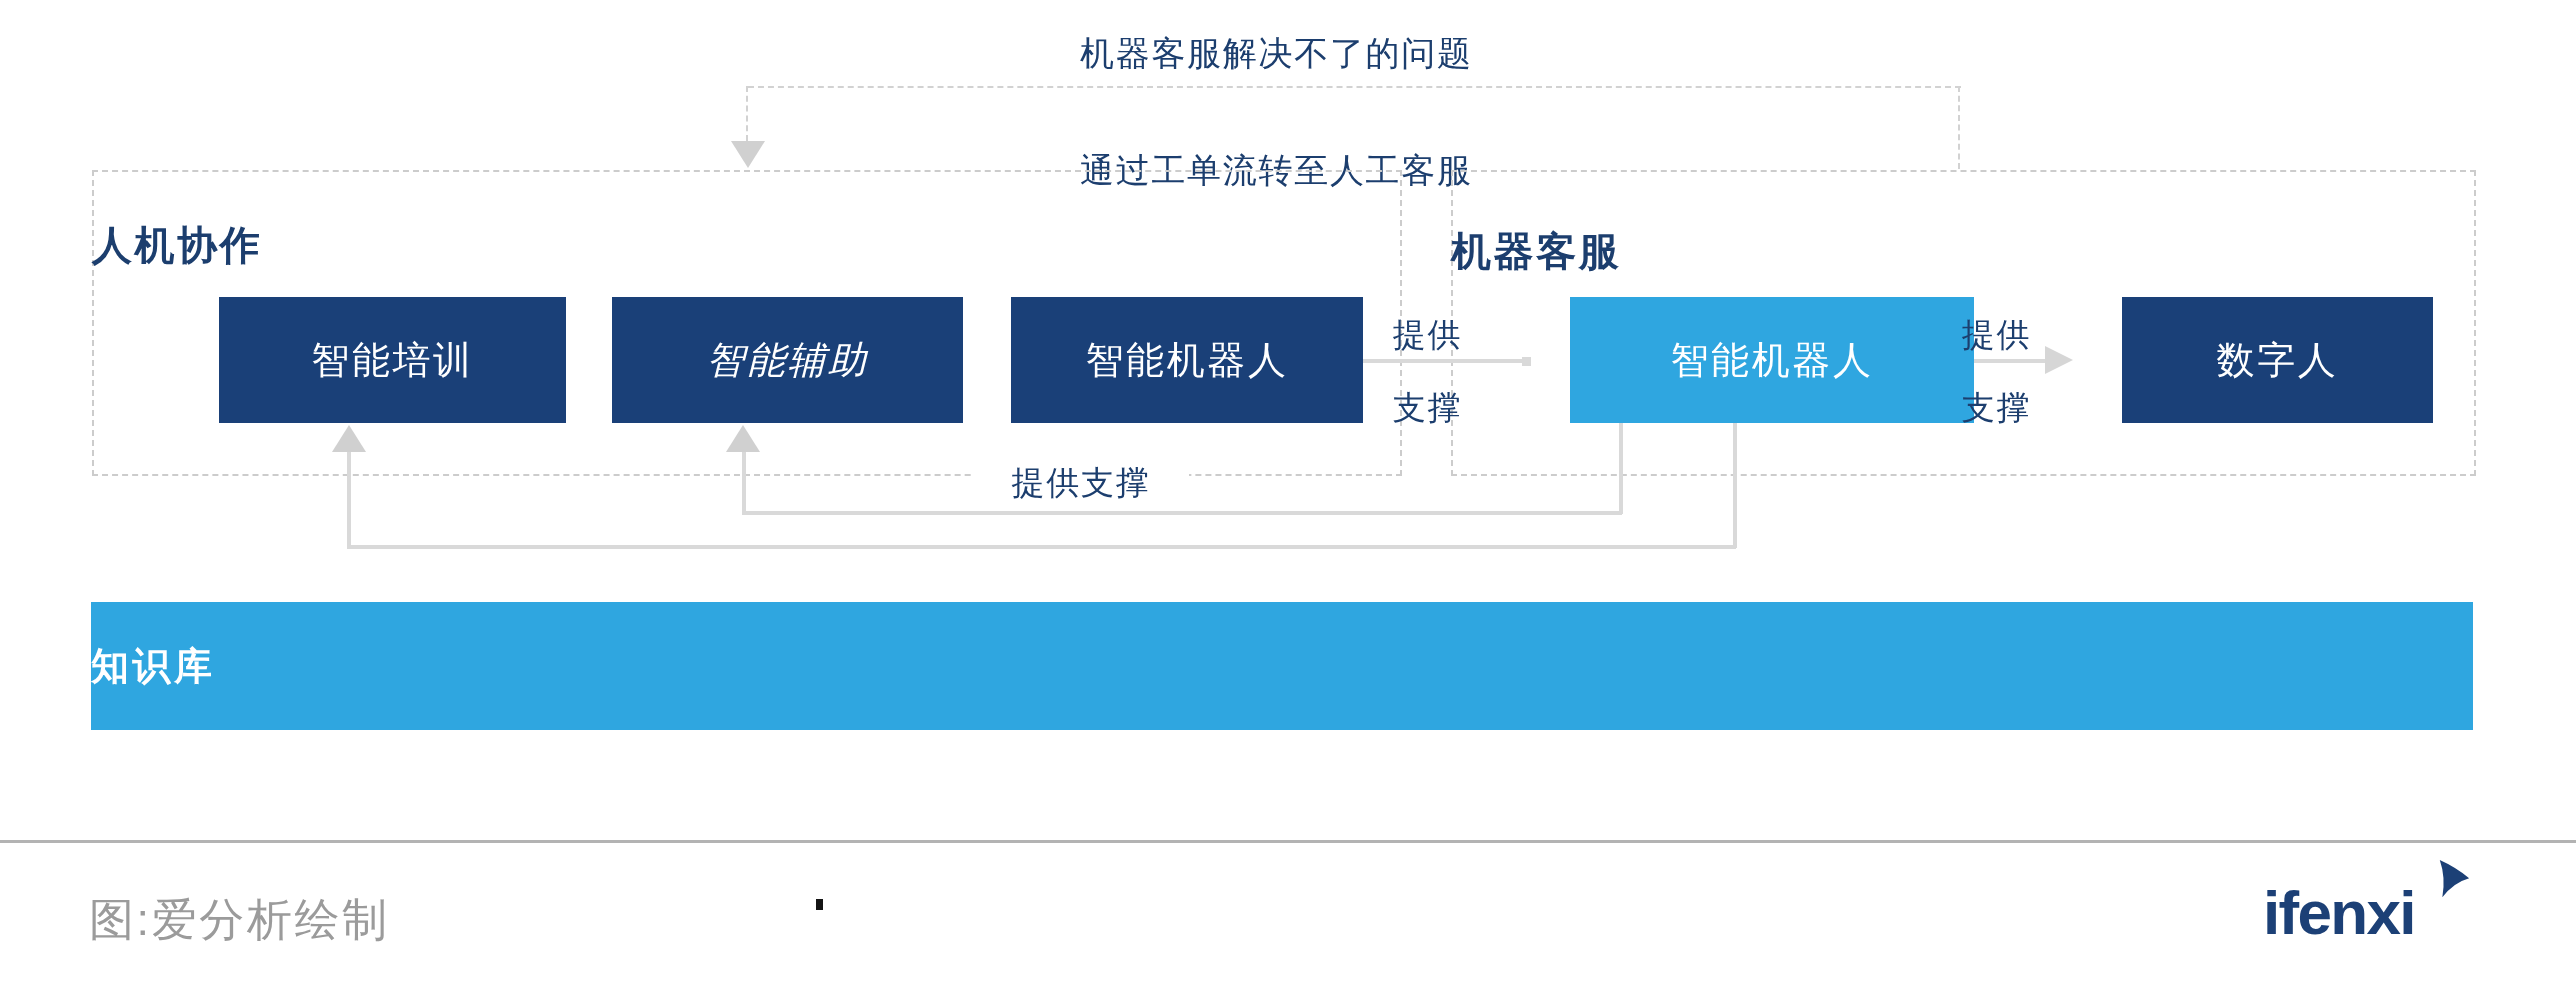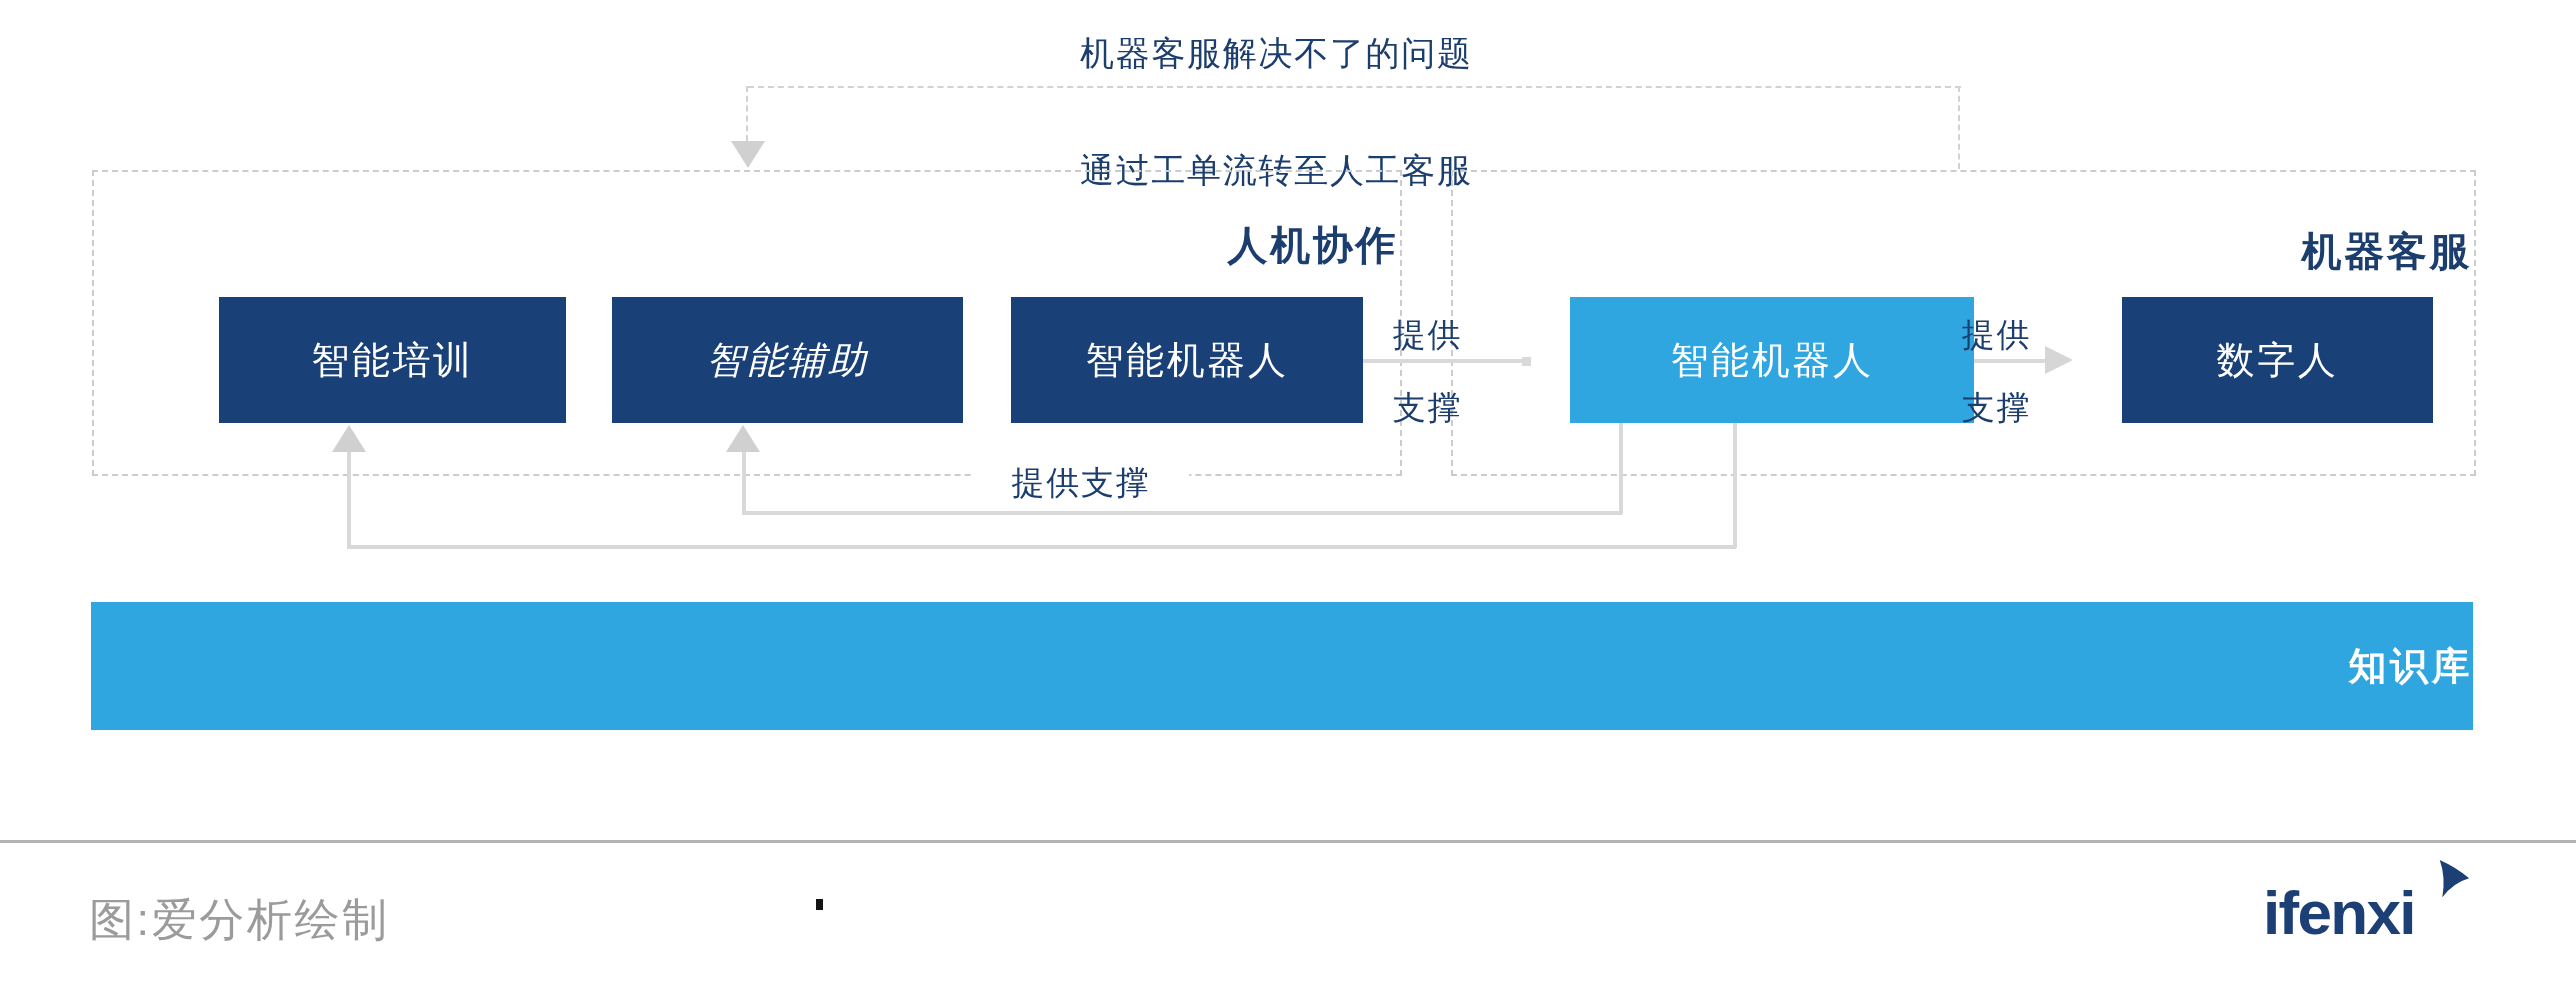--- a/index.html
+++ b/index.html
@@ -6,21 +6,21 @@
   body{font-family:"Liberation Sans","DejaVu Sans",sans-serif;}
   .canvas{position:relative;width:2576px;height:1006px;background:#ffffff;overflow:hidden;}
   .flow-label{position:absolute;width:691px;font-size:34px;font-weight:400;color:#1c3e6e;letter-spacing:1.7px;}
 
   
   .dash-h{position:absolute;border-top:2.6px dashed #d2d2d2;}
   .dash-v{position:absolute;border-left:2.6px dashed #d2d2d2;}
 
   
   .group-box{position:absolute;border:2.6px dashed #cccccc;background:transparent;}
-  .group-title{position:absolute;text-align:right;font-size:40px;font-weight:bold;color:#1c3e6e;letter-spacing:2.6px;}
+  .group-title{position:absolute;text-align:left;font-size:40px;font-weight:bold;color:#1c3e6e;letter-spacing:2.6px;}
 
   
   .node{position:absolute;height:126px;line-height:126px;text-align:center;color:#ffffff;
         font-size:38px;font-weight:500;letter-spacing:2.6px;z-index:5;margin-left:44px;}
   .node.dark{background:#1a4078;}
   .node.light{background:#2fa6e0;}
 
   
   .shaft-h{position:absolute;height:3.5px;background:#d9d9d9;z-index:3;}
   .shaft-v{position:absolute;width:3.5px;background:#d9d9d9;z-index:2;}
@@ -29,21 +29,21 @@
   .arr-up{position:absolute;width:0;height:0;border-left:17.3px solid transparent;border-right:17.3px solid transparent;border-bottom:27px solid #d0d0d0;z-index:3;}
   .arr-down{position:absolute;width:0;height:0;border-left:17.3px solid transparent;border-right:17.3px solid transparent;border-top:27px solid #d0d0d0;z-index:3;}
   .dot{position:absolute;width:8.6px;height:8.6px;background:#d9d9d9;z-index:3;}
 
   .support-label{position:absolute;width:147px;text-align:center;font-size:33px;font-weight:500;color:#1c3e6e;letter-spacing:1.7px;z-index:6;}
   .support-bottom{position:absolute;width:216px;height:45px;line-height:45px;text-align:center;background:#ffffff;
                   font-size:33px;font-weight:500;color:#1c3e6e;letter-spacing:1.7px;z-index:6;font-family:Liberation Mono, monospace;}
 
   
   .kb-bar{position:absolute;left:91px;top:602px;width:2382px;height:128px;background:#2fa6e0;
-          color:#ffffff;font-size:38px;font-weight:bold;letter-spacing:3.5px;text-align:right;line-height:128px;}
+          color:#ffffff;font-size:38px;font-weight:bold;letter-spacing:3.5px;text-align:left;line-height:128px;}
 
   
   .divider{position:absolute;left:0;top:840px;width:2576px;height:2.6px;background:#b3b3b3;}
   .caption{position:absolute;left:89px;top:890px;font-size:45px;color:#9b9b9b;letter-spacing:2.6px;}
   .stray-dot{position:absolute;left:816px;top:899px;width:7px;height:11.2px;background:#141414;}
   .logo{position:absolute;left:2263px;top:874px;font-size:62px;font-weight:bold;color:#1c4076;letter-spacing:-1.7px;line-height:78px;}
   .logo-swoosh{position:absolute;left:2431px;top:860px;z-index:7;}
 </style>
 </head>
 <body>

